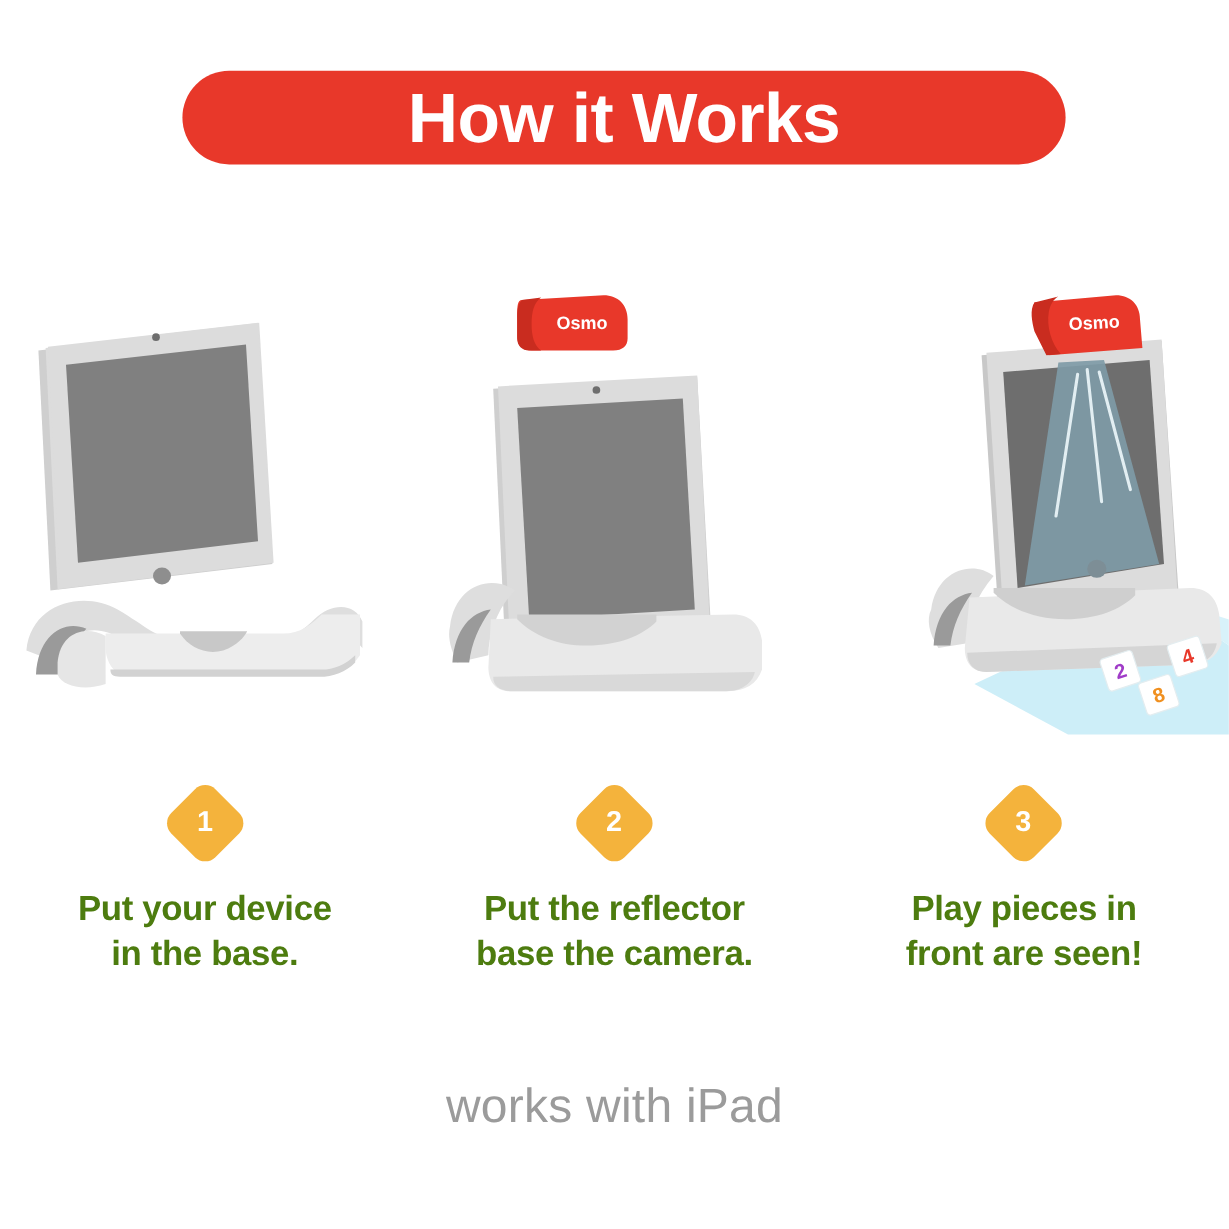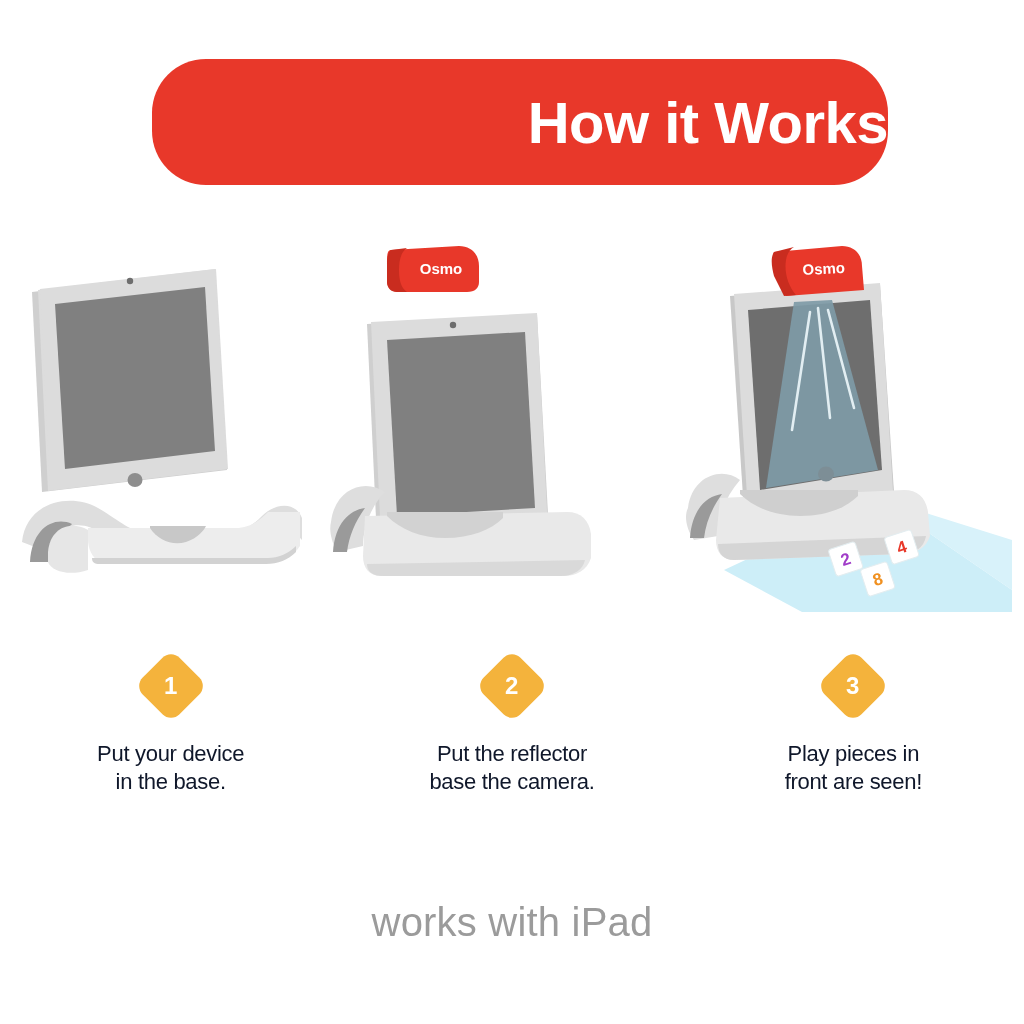--- a/index.html
+++ b/index.html
@@ -19,43 +19,44 @@
     height: 1024px;
     background: #ffffff;
   }
 
   
   .header-banner {
     position: absolute;
     left: 152px;
     top: 59px;
     width: 736px;
-    height: 126px;
+    height: 78px;
     background: #E8382A;
     border-radius: 54px;
     display: flex;
     align-items: center;
-    justify-content: flex-end;
+    justify-content: center;
   }
   .header-title {
     color: #ffffff;
     font-size: 58px;
     font-weight: bold;
     letter-spacing: -0.5px;
     font-family: "Liberation Sans", sans-serif;
   }
 
   
   .steps-row {
     position: absolute;
     left: 0;
     top: 240px;
     width: 844px;
     height: 400px;
     display: flex;
+    gap: 44px;
   }
   .step-illustration {
     position: relative;
     width: 341.33px;
     height: 400px;
   }
 
   
   .captions-row {
     position: absolute;
@@ -82,23 +83,23 @@
     margin-bottom: 28px;
   }
   .step-badge-num {
     transform: rotate(-45deg);
     color: #ffffff;
     font-size: 24px;
     font-weight: bold;
     line-height: 1;
   }
   .caption-text {
-    color: #0f172a;
-    font-size: 22px;
-    font-weight: normal;
+    color: #4d7c0f;
+    font-size: 29px;
+    font-weight: bold;
     line-height: 1.28;
     text-align: center;
     white-space: pre-line;
     letter-spacing: -0.3px;
   }
 
   
   .footer-note {
     position: absolute;
     left: 0;

